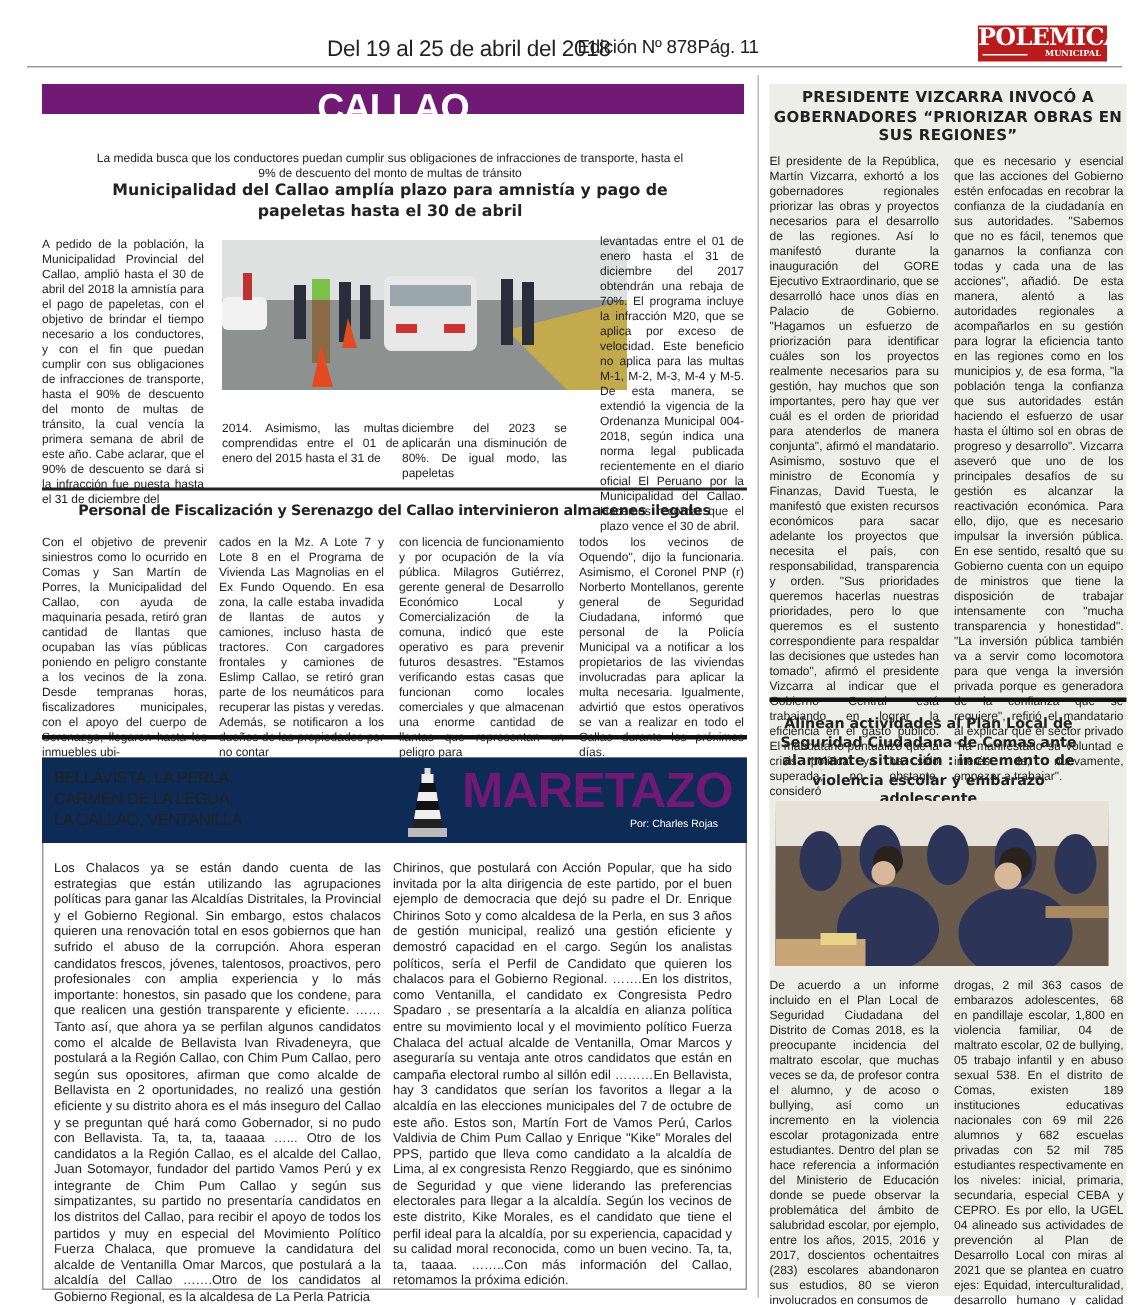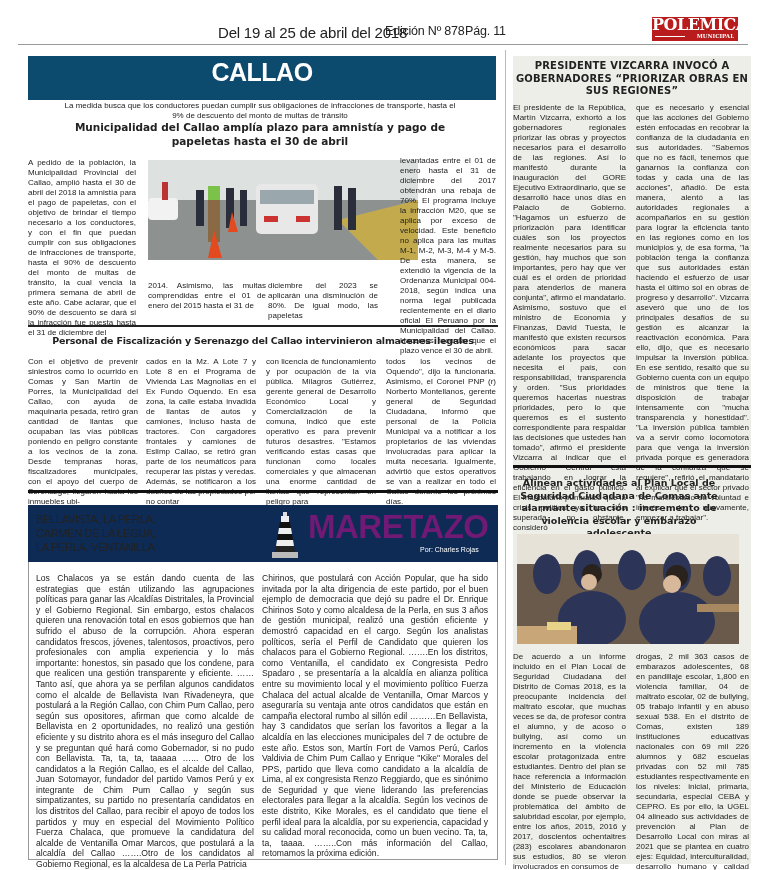--- a/index.html
+++ b/index.html
@@ -10,21 +10,21 @@
   #hdr-date { left: 218px; top: 24px; font-size: 15px; font-family: "Liberation Sans", sans-serif; letter-spacing: -0.2px; }
   #hdr-edition { left: 385px; top: 24px; font-size: 12.5px; letter-spacing: -0.2px; }
   #hdr-page { left: 465px; top: 24px; font-size: 12.5px; letter-spacing: -0.2px; }
   #logo { left: 652px; top: 17px; width: 86px; height: 24px; background: #b91c1c; color: #fff; text-align: center; }
   #logo .l1 { font-family: "DejaVu Serif", serif; font-weight: bold; font-size: 16px; line-height: 16px; letter-spacing: -0.5px; }
   #logo .l2 { font-family: "DejaVu Serif", serif; font-weight: bold; font-size: 5.5px; line-height: 7px; text-align: right; padding-right: 4px; position: relative; }
   #logo .l2::before { content: ""; position: absolute; left: 3px; top: 3px; width: 30px; height: 1px; background: #fff; }
   #hdr-rule { left: 18px; top: 44px; width: 730px; height: 1px; background: #999; }
 
   
-  #callao-banner { left: 28px; top: 56px; width: 468px; height: 44px; background: #0c4a6e; color: #fff; text-align: center; font-weight: bold; font-size: 25px; line-height: 32px; letter-spacing: -0.5px; }
+  #callao-banner { left: 28px; top: 56px; width: 468px; height: 20px; background: #701a75; color: #fff; text-align: center; font-weight: bold; font-size: 25px; line-height: 32px; letter-spacing: -0.5px; }
   #vsep { left: 505px; top: 50px; width: 1px; height: 815px; background: #bbb; }
 
   #callao-kicker { left: 60px; top: 101px; width: 400px; text-align: center; font-size: 8px; line-height: 9.5px; }
   #callao-headline { left: 60px; top: 120px; width: 400px; text-align: center; font-family: "DejaVu Sans", sans-serif; font-weight: bold; font-size: 10.5px; line-height: 14px; }
 
   .col { font-size: 8px; line-height: 10px; text-align: justify; color: #222; }
   #callao-col1 { left: 28px; top: 158px; width: 108px; }
   #callao-photo { left: 148px; top: 160px; width: 270px; height: 100px; overflow: hidden; background: linear-gradient(#dfe4e3 0%, #c9cfcc 45%, #8f9493 55%, #7f8483 100%); }
   #callao-col2 { left: 148px; top: 281px; width: 118px; }
   #callao-col3 { left: 268px; top: 281px; width: 110px; }
@@ -113,21 +113,21 @@
 <div class="abs col" id="alm-col2">cados en la Mz. A Lote 7 y Lote 8 en el Programa de Vivienda Las Magnolias en el Ex Fundo Oquendo. En esa zona, la calle estaba invadida de llantas de autos y camiones, incluso hasta de tractores. Con cargadores frontales y camiones de Eslimp Callao, se retiró gran parte de los neumáticos para recuperar las pistas y veredas. Además, se notificaron a los dueños de las propiedades por no contar</div>
 <div class="abs col" id="alm-col3">con licencia de funcionamiento y por ocupación de la vía pública. Milagros Gutiérrez, gerente general de Desarrollo Económico Local y Comercialización de la comuna, indicó que este operativo es para prevenir futuros desastres. "Estamos verificando estas casas que funcionan como locales comerciales y que almacenan una enorme cantidad de llantas que representan un peligro para</div>
 <div class="abs col" id="alm-col4">todos los vecinos de Oquendo", dijo la funcionaria. Asimismo, el Coronel PNP (r) Norberto Montellanos, gerente general de Seguridad Ciudadana, informó que personal de la Policía Municipal va a notificar a los propietarios de las viviendas involucradas para aplicar la multa necesaria. Igualmente, advirtió que estos operativos se van a realizar en todo el Callao durante los próximos días.</div>
 <div class="abs" id="rule2"></div>
 
 <div class="abs" id="mar-box"></div>
 <div class="abs" id="mar-banner"></div>
 <div class="abs" id="mar-places">
   <div>BELLAVISTA, LA PERLA,</div>
   <div>CARMEN DE LA LEGUA,</div>
-  <div>LA PERLA, VENTANILLA</div>
+  <div>LA CALLAO, VENTANILLA</div>
 </div>
 <div class="abs" id="lighthouse">
   <svg width="26" height="46" viewBox="0 0 26 46">
     <rect x="11" y="0" width="4" height="4" fill="#ddd"></rect>
     <rect x="9" y="4" width="8" height="6" fill="#eee"></rect>
     <polygon points="8,10 18,10 19,16 7,16" fill="#111"></polygon>
     <polygon points="7,16 19,16 20,22 6,22" fill="#eee"></polygon>
     <polygon points="6,22 20,22 21,28 5,28" fill="#111"></polygon>
     <polygon points="5,28 21,28 22,34 4,34" fill="#eee"></polygon>
     <polygon points="4,34 22,34 23,40 3,40" fill="#222"></polygon>

